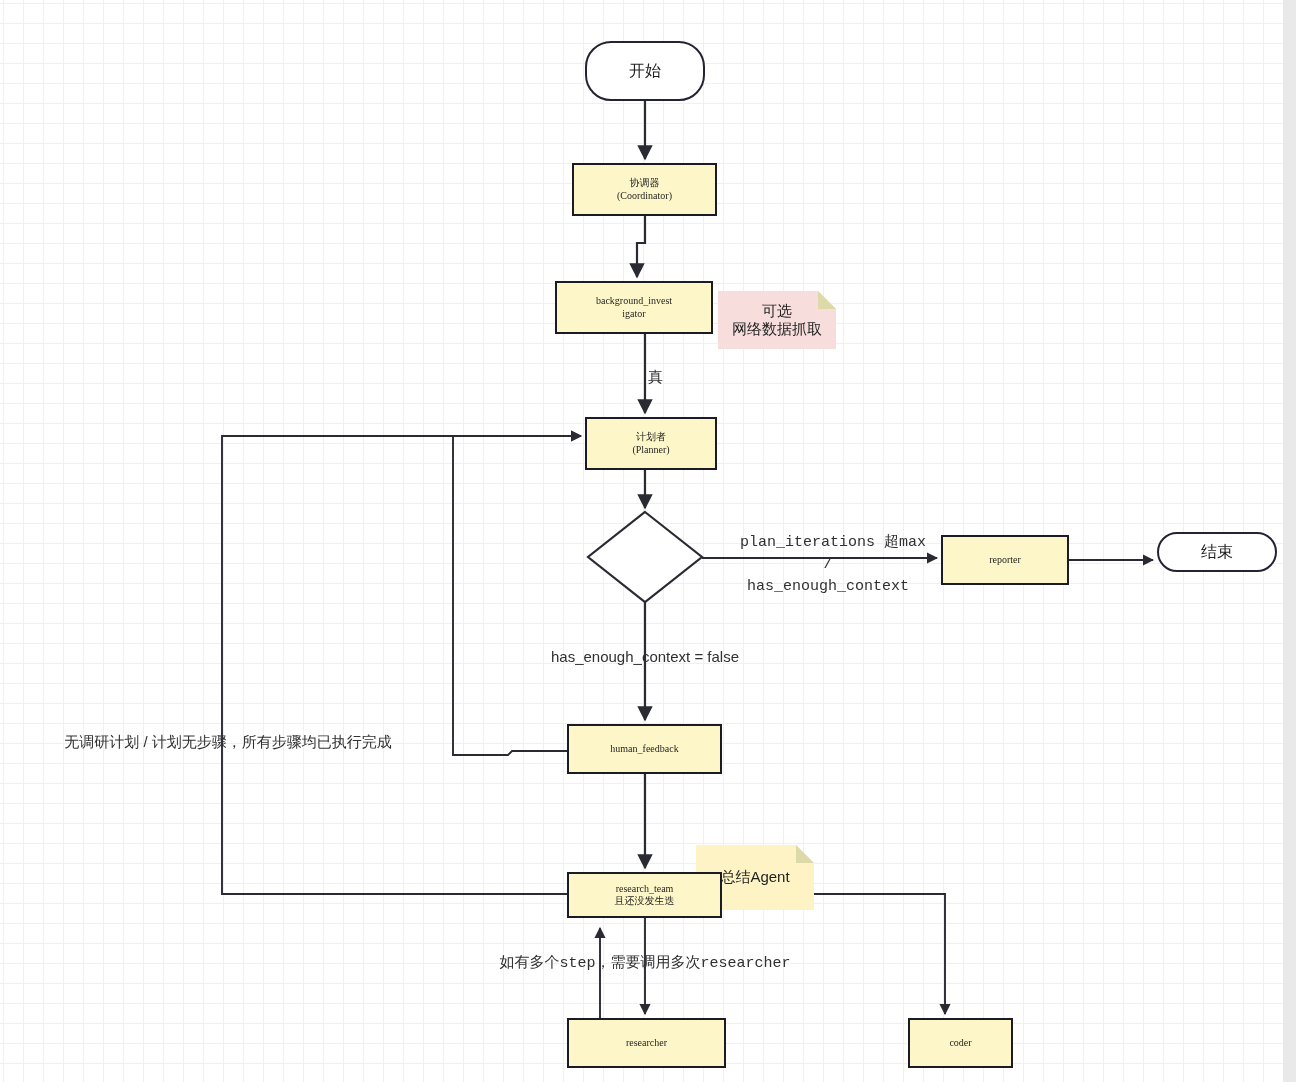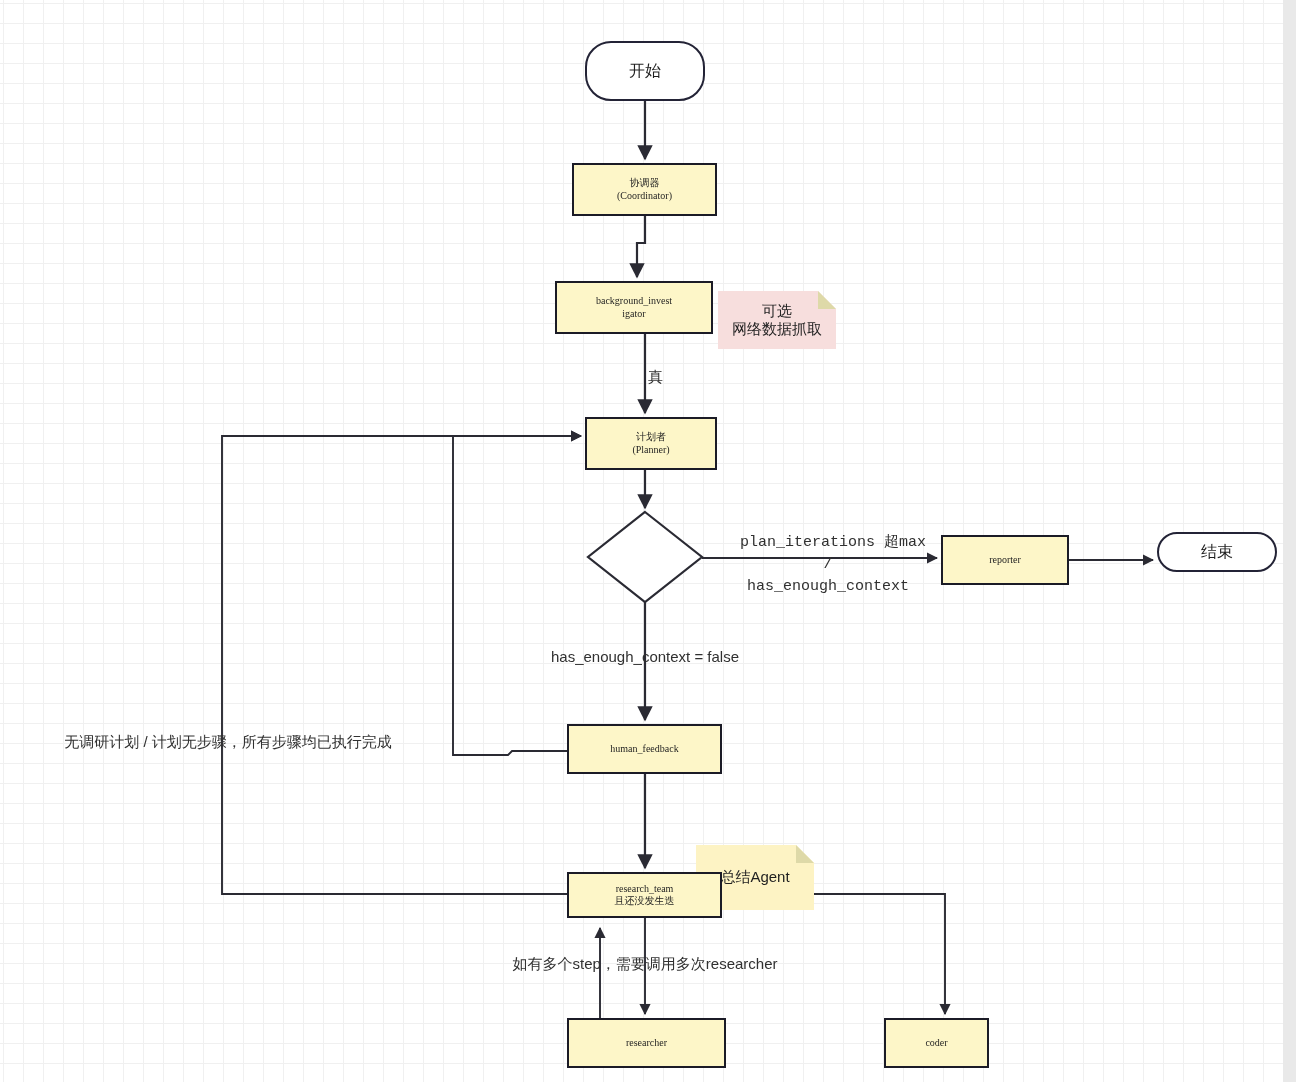--- a/index.html
+++ b/index.html
@@ -165,21 +165,21 @@
 
   <div class="node n-proc" style="left:567px; top:872px; width:155px; height:46px; z-index:5;">
     <span style="white-space:pre-line;">research_team
 且还没发生迭</span>
   </div>
 
   <div class="node n-proc" style="left:567px; top:1018px; width:159px; height:50px;">
     <span>researcher</span>
   </div>
 
-  <div class="node n-proc" style="left:884px; top:1018px; width:105px; height:50px;">
+  <div class="node n-proc" style="left:908px; top:1018px; width:105px; height:50px;">
     <span>coder</span>
   </div>
 
   <div class="node n-note" style="left:718px; top:291px; width:118px; height:58px; z-index:4;">
     <svg class="note-body" viewBox="0 0 118 58" preserveAspectRatio="none">
       <path d="M 0 0 L 100 0 L 118 18 L 118 58 L 0 58 Z" fill="#f7dedd"></path>
       <path d="M 100 0 L 118 18 L 100 18 Z" fill="#ded9a8"></path>
     </svg>
     <span class="note-text" style="white-space:pre-line;">可选
 网络数据抓取</span>
@@ -197,16 +197,16 @@
   <div class="edge-label" style="left:648px; top:366px; text-align:left;">真</div>
 
   <div class="edge-label" style="left:740px; top:532px; width:176px; text-align:center;font-family:Liberation Mono, monospace;">plan_iterations 超max
 /
 has_enough_context</div>
 
   <div class="edge-label" style="left:525px; top:646px; width:240px; text-align:center;">has_enough_context = false</div>
 
   <div class="edge-label" style="left:48px; top:706px; width:360px; text-align:center;margin-top:25px;">无调研计划 / 计划无步骤，所有步骤均已执行完成</div>
 
-  <div class="edge-label" style="left:490px; top:953px; width:310px; text-align:center;">如有多个step，需要调用多次researcher</div>
+  <div class="edge-label" style="left:490px; top:953px; width:310px; text-align:center;font-family:Liberation Mono, monospace;">如有多个step，需要调用多次researcher</div>
 
   <div class="right-edge-strip"></div>
 </div>
 
 </body></html>

